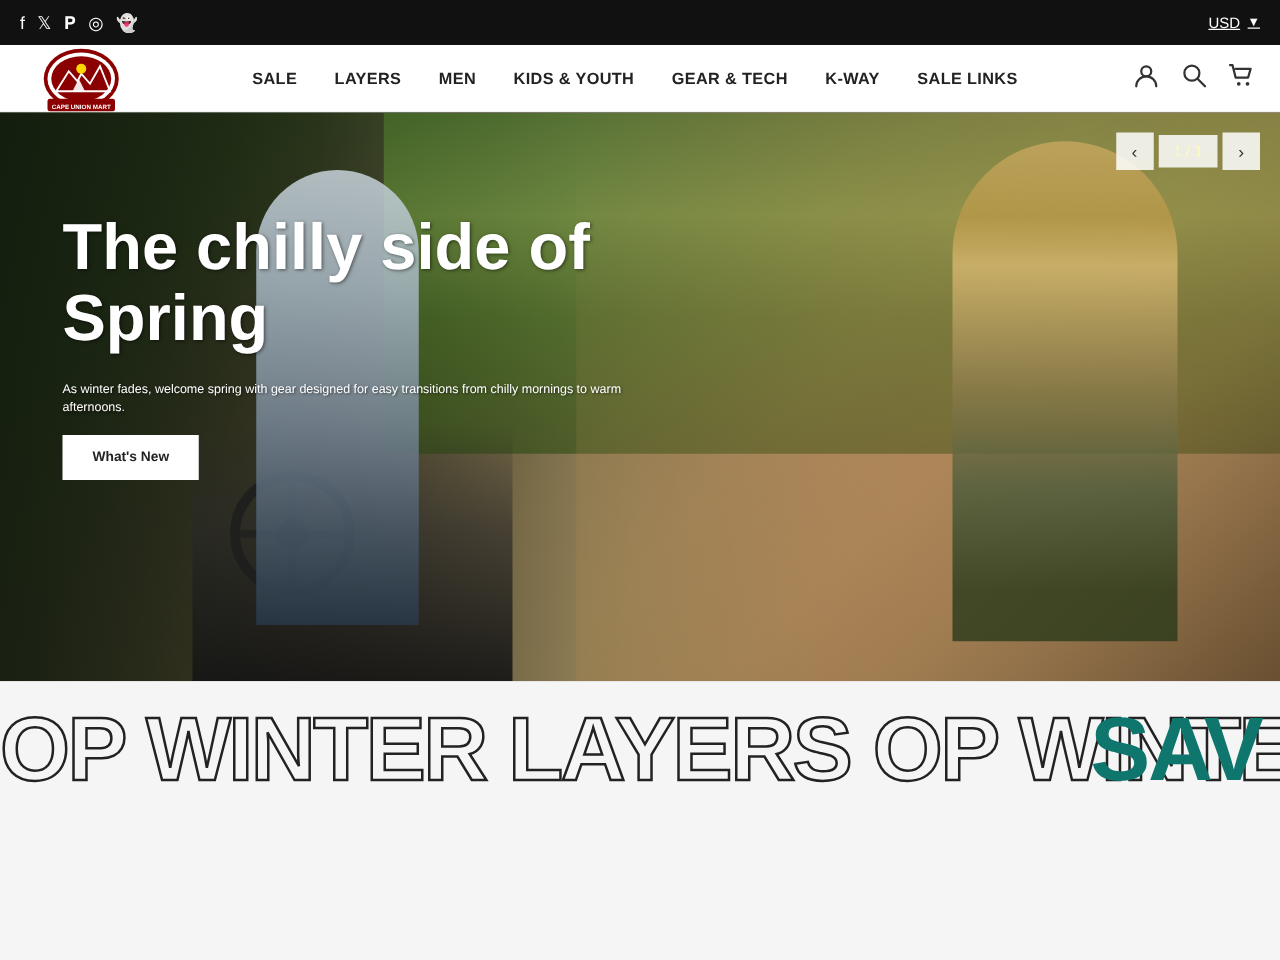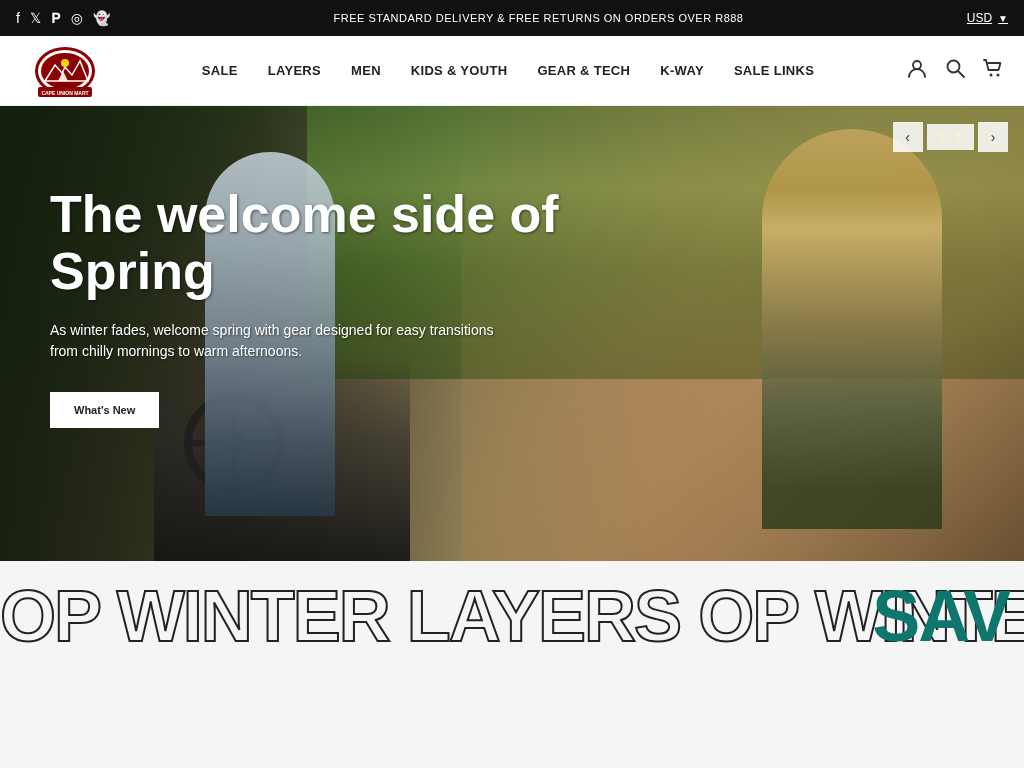--- a/index.html
+++ b/index.html
@@ -41,21 +41,21 @@
       font-size: 12px;
       text-decoration: underline;
     }
 
     
     #header {
       background: #fff;
       display: flex;
       align-items: center;
       padding: 0 20px;
-      height: 70px;
+      height: 54px;
       border-bottom: 1px solid #eee;
       position: relative;
     }
     #logo-area {
       display: flex;
       flex-direction: column;
       align-items: center;
       min-width: 90px;
       cursor: pointer;
     }
@@ -124,24 +124,24 @@
       z-index: 10;
     }
     #hero-title {
       font-size: 52px;
       font-weight: 800;
       line-height: 1.1;
       text-shadow: 1px 1px 3px rgba(0,0,0,0.5);
       margin-bottom: 20px;
     }
     #hero-subtitle {
-      font-size: 14px;
+      font-size: 10px;
       line-height: 1.5;
       text-shadow: 1px 1px 2px rgba(0,0,0,0.5);
-      margin-bottom: 30px;
+      margin-bottom: 14px;
       max-width: 460px;
     }
     #hero-cta {
       display: inline-block;
       background: #fff;
       color: #222;
       padding: 12px 24px;
       font-size: 11px;
       font-weight: 600;
       cursor: pointer;
@@ -229,21 +229,20 @@
 <body>
 
 <div id="top-bar">
   <div class="social-icons">
     <a class="social-icon">f</a>
     <a class="social-icon">𝕏</a>
     <a class="social-icon">𝐏</a>
     <a class="social-icon">◎</a>
     <a class="social-icon">👻</a>
   </div>
-  <div class="promo-text">FREE STANDARD DELIVERY &amp; FREE RETURNS ON ORDERS OVER R888</div>
   <div class="currency-selector">
     <span>USD</span>
     <span class="dropdown-arrow">▼</span>
   </div>
 </div>
 
 <div id="header">
   <div id="logo-area">
     <svg class="logo-svg" viewBox="0 0 70 55">
 
@@ -314,21 +313,21 @@
       <div style="position:absolute;top:50%;left:0;right:0;height:6px;margin-top:-3px;background:rgba(30,30,30,0.7);"></div>
       <div style="position:absolute;left:50%;top:0;bottom:0;width:6px;margin-left:-3px;background:rgba(30,30,30,0.7);"></div>
     </div>
 
     <div style="position:absolute;top:10%;left:20%;width:130px;height:80%;background:linear-gradient(to bottom, #c8d4dc 0%, #a8b8c4 25%, #788898 55%, #485868 80%, #283848 100%);border-radius:65px 65px 0 0;opacity:0.85;"></div>
 
     <div style="position:absolute;top:5%;right:8%;width:180px;height:88%;background:linear-gradient(to bottom, #c8a860 0%, #b89848 15%, #d8b870 25%, #8a7a4a 50%, #4a5a3a 70%, #2a3a1a 90%);border-radius:90px 90px 0 0;opacity:0.8;"></div>
   </div>
 
   <div id="hero-content">
-    <h1 id="hero-title">The welcome side of Spring</h1>
+    <h1 id="hero-title">The chilly side of Spring</h1>
     <p id="hero-subtitle">As winter fades, welcome spring with gear designed for easy transitions from chilly mornings to warm afternoons.</p>
     <a id="hero-cta">What's New</a>
   </div>
 
   <div id="carousel-controls">
     <button class="carousel-btn">‹</button>
     <div id="carousel-counter">
       <span>1</span>
       <span> / </span>
       <span>1</span>

